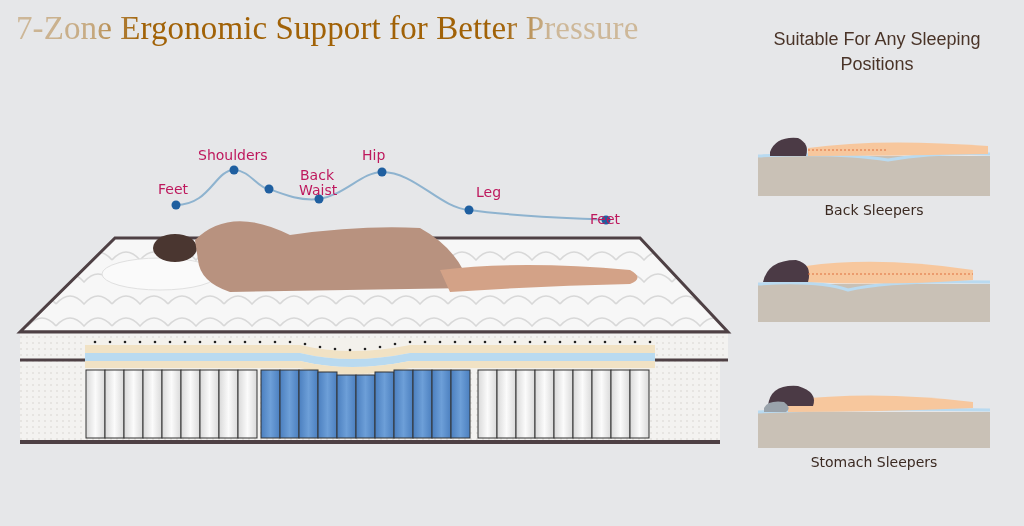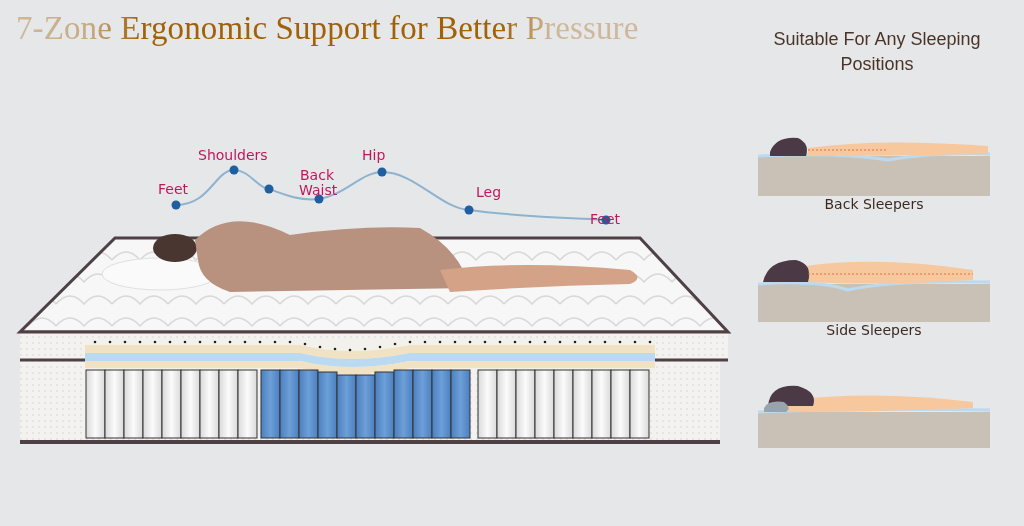--- a/index.html
+++ b/index.html
@@ -4,21 +4,21 @@
 <style>
   html,body{margin:0;padding:0;}
   body{width:1024px;height:526px;background:#e6e7e9;overflow:hidden;position:relative;font-family:"DejaVu Sans",sans-serif;}
   .title{position:absolute;left:16px;top:10px;font-family:"Liberation Serif",serif;font-size:33px;color:#a16207;letter-spacing:0.1px;white-space:nowrap;
     -webkit-mask-image:linear-gradient(90deg,rgba(0,0,0,.35) 0%,rgba(0,0,0,.45) 12%,#000 20%,#000 78%,rgba(0,0,0,.35) 86%,rgba(0,0,0,.35) 100%);
     mask-image:linear-gradient(90deg,rgba(0,0,0,.35) 0%,rgba(0,0,0,.45) 12%,#000 20%,#000 78%,rgba(0,0,0,.35) 86%,rgba(0,0,0,.35) 100%);}
   .side-title{position:absolute;left:735px;top:27px;width:284px;text-align:center;font-family:Liberation Sans, sans-serif;font-size:18px;line-height:25px;color:#4a3428;}
   .zone-label{position:absolute;font-size:14px;color:#be185d;white-space:nowrap;}
   .sleeper{position:absolute;left:758px;width:232px;}
   .sleeper .scene{position:relative;width:232px;height:70px;}
-  .sleeper .label{text-align:center;font-size:14px;color:#3b2a22;}
+  .sleeper .label{text-align:center;font-size:14px;color:#3b2a22;margin-top:6px;}
   svg{display:block;}
 </style>
 </head>
 <body>
 
 <div class="title">7-Zone Ergonomic Support for Better Pressure</div>
 
 <div class="side-title">
   <div>Suitable For Any Sleeping</div>
   <div>Positions</div>
@@ -175,24 +175,24 @@
 </div>
 
 <div class="sleeper" style="top:252px;">
   <svg class="scene" width="232" height="72">
     <rect x="0" y="32" width="232" height="40" fill="#c9c1b6"></rect>
     <path d="M0,32 Q60,28 90,38 Q130,28 232,30" fill="none" stroke="#b9daf0" stroke-width="3"></path>
     <path d="M48,14 Q120,4 215,18 L215,28 Q130,34 48,30 Z" fill="#f7c79d"></path>
     <path d="M5,30 Q10,8 38,8 Q55,12 50,30 Z" fill="#4b3a45"></path>
     <line x1="50" y1="22" x2="215" y2="22" stroke="#e0703f" stroke-width="1.2" stroke-dasharray="2,2"></line>
   </svg>
-  <div class="label">Side Sleepers</div>
 </div>
 
 <div class="sleeper" style="top:378px;">
   <svg class="scene" width="232" height="72">
     <rect x="0" y="34" width="232" height="38" fill="#c9c1b6"></rect>
     <path d="M0,34 Q100,30 232,32" fill="none" stroke="#b9daf0" stroke-width="3"></path>
     <path d="M30,22 Q120,12 215,24 L215,30 Q120,34 30,34 Z" fill="#f7c79d"></path>
     <path d="M10,28 Q12,6 40,8 Q60,14 55,28 Z" fill="#4b3a45"></path>
     <path d="M6,30 Q10,22 26,24 Q34,30 28,34 L6,34 Z" fill="#9aa3ab"></path>
   </svg>
+  <div class="label">Stomach Sleepers</div>
 </div>
 
 </body></html>

